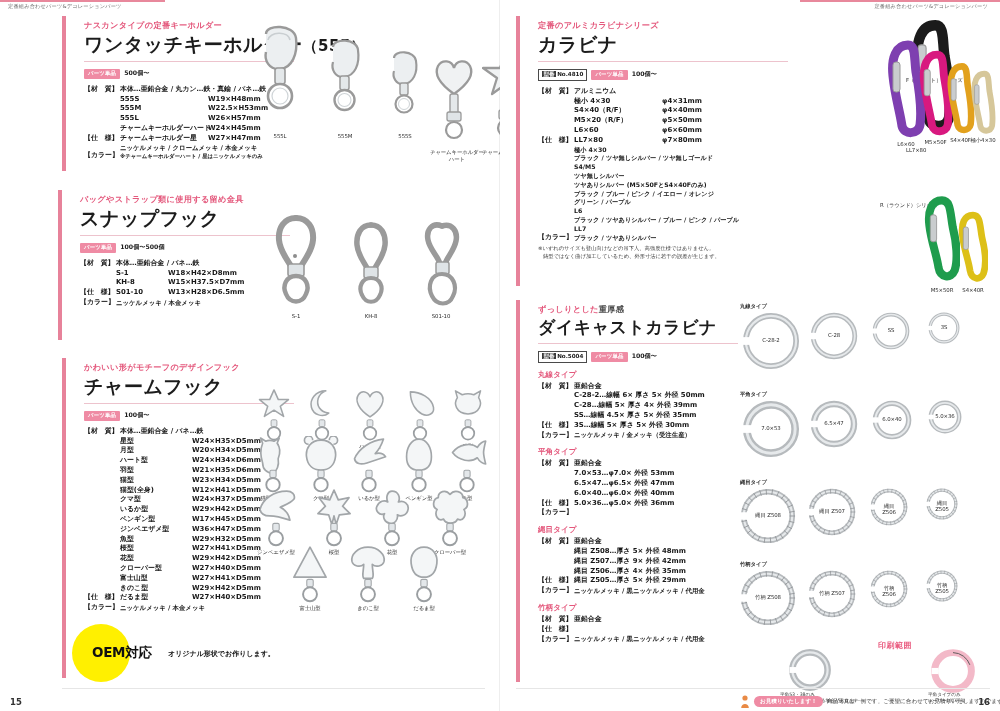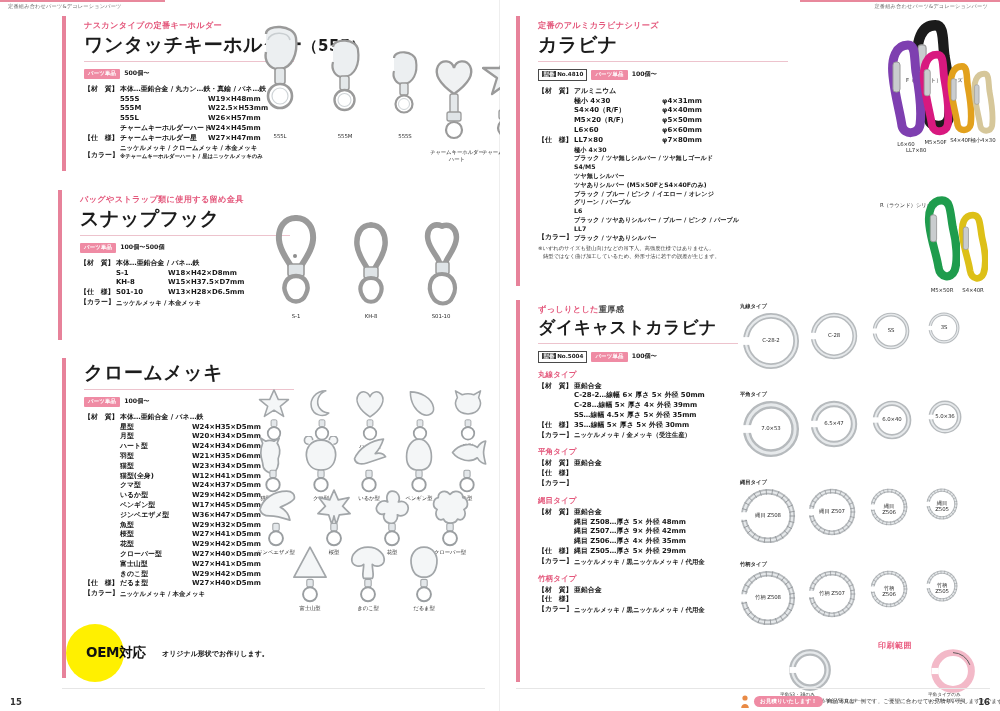--- a/index.html
+++ b/index.html
@@ -350,21 +350,22 @@
           <rect x="18" y="44" width="13" height="12" rx="2" fill="#dfe4e7" stroke="#9a9a9a" stroke-width="1.5"></rect>
           <path d="M24 56 C13 56 9 68 14 78 C19 88 31 88 35 78 C40 68 35 56 24 56 Z" fill="none" stroke="#9a9a9a" stroke-width="4.2"></path>
         </svg>
         <div class="fig-cap">S01-10</div>
       </div>
     </div>
 
     <div class="section" style="left:62px; top:358px; width:430px; height:320px;">
       <div class="sect-bar"></div>
       <div class="sect-inner">
-        <div class="sect-title">クロームメッキ</div>
+        <div class="eyebrow">かわいい形がモチーフのデザインフック</div>
+        <div class="sect-title">チャームフック</div>
         <div class="title-rule" style="width:210px;"></div>
 
         <div class="badge-row">
           <span class="badge-pink">パーツ単品</span>
           <span class="badge-qty">100個〜</span>
         </div>
 
         <div class="spec">
           <div class="spec-row">
             <div class="spec-key">【材　質】</div>
@@ -446,21 +447,21 @@
             </div>
           </div>
           <div class="spec-row">
             <div class="spec-key">【カラー】</div>
             <div class="spec-val spec-color">ニッケルメッキ / 本金メッキ</div>
           </div>
         </div>
       </div>
     </div>
 
-    <div class="oem-wrap" style="left:66px; top:624px;text-decoration:underline;">
+    <div class="oem-wrap" style="left:72px; top:624px;text-decoration:underline;">
       <div class="oem-dot"></div>
       <div class="oem-text" style="position:absolute; left:6px; top:20px;">OEM対応</div>
       <div class="oem-sub" style="position:absolute; left:86px; top:25px;">オリジナル形状でお作りします。</div>
     </div>
 
     <div class="figs" style="left:250px; top:388px; width:250px; height:290px;" id="ch-figs">
         <div class="fig" style="left: 4px; top: 0px; width: 40px;">
           <svg width="40" height="54" viewBox="0 0 36 56" style="margin: 0px auto;">
             <path d="M18 2 L22.5 12 L33 12 L24.5 19 L28 29.5 L18 23 L8 29.5 L11.5 19 L3 12 L13.5 12 Z" fill="#f4f6f7" stroke="#a2a6a9" stroke-width="1.6" stroke-linejoin="round"></path>
             <rect x="15" y="33" width="6" height="7" rx="1.4" fill="#e3e7ea" stroke="#a2a6a9" stroke-width="1"></rect>
@@ -776,20 +777,28 @@
               </div>
             </div>
             <div class="subhead">平角タイプ</div>
             <div class="spec">
               <div class="spec-row">
                 <div class="spec-key">【材　質】</div>
                 <div class="spec-val"><span>亜鉛合金</span></div>
               </div>
               <div class="spec-row">
                 <div class="spec-key">【仕　様】</div>
+                <div class="spec-val">
+                  <div class="lines">
+                    <div>7.0×53…φ7.0× 外径 53mm</div>
+                    <div>6.5×47…φ6.5× 外径 47mm</div>
+                    <div>6.0×40…φ6.0× 外径 40mm</div>
+                    <div>5.0×36…φ5.0× 外径 36mm</div>
+                  </div>
+                </div>
               </div>
               <div class="spec-row">
                 <div class="spec-key">【カラー】</div>
               </div>
             </div>
             <div class="subhead">縄目タイプ</div>
             <div class="spec">
               <div class="spec-row">
                 <div class="spec-key">【材　質】</div>
                 <div class="spec-val"><span>亜鉛合金</span></div>

